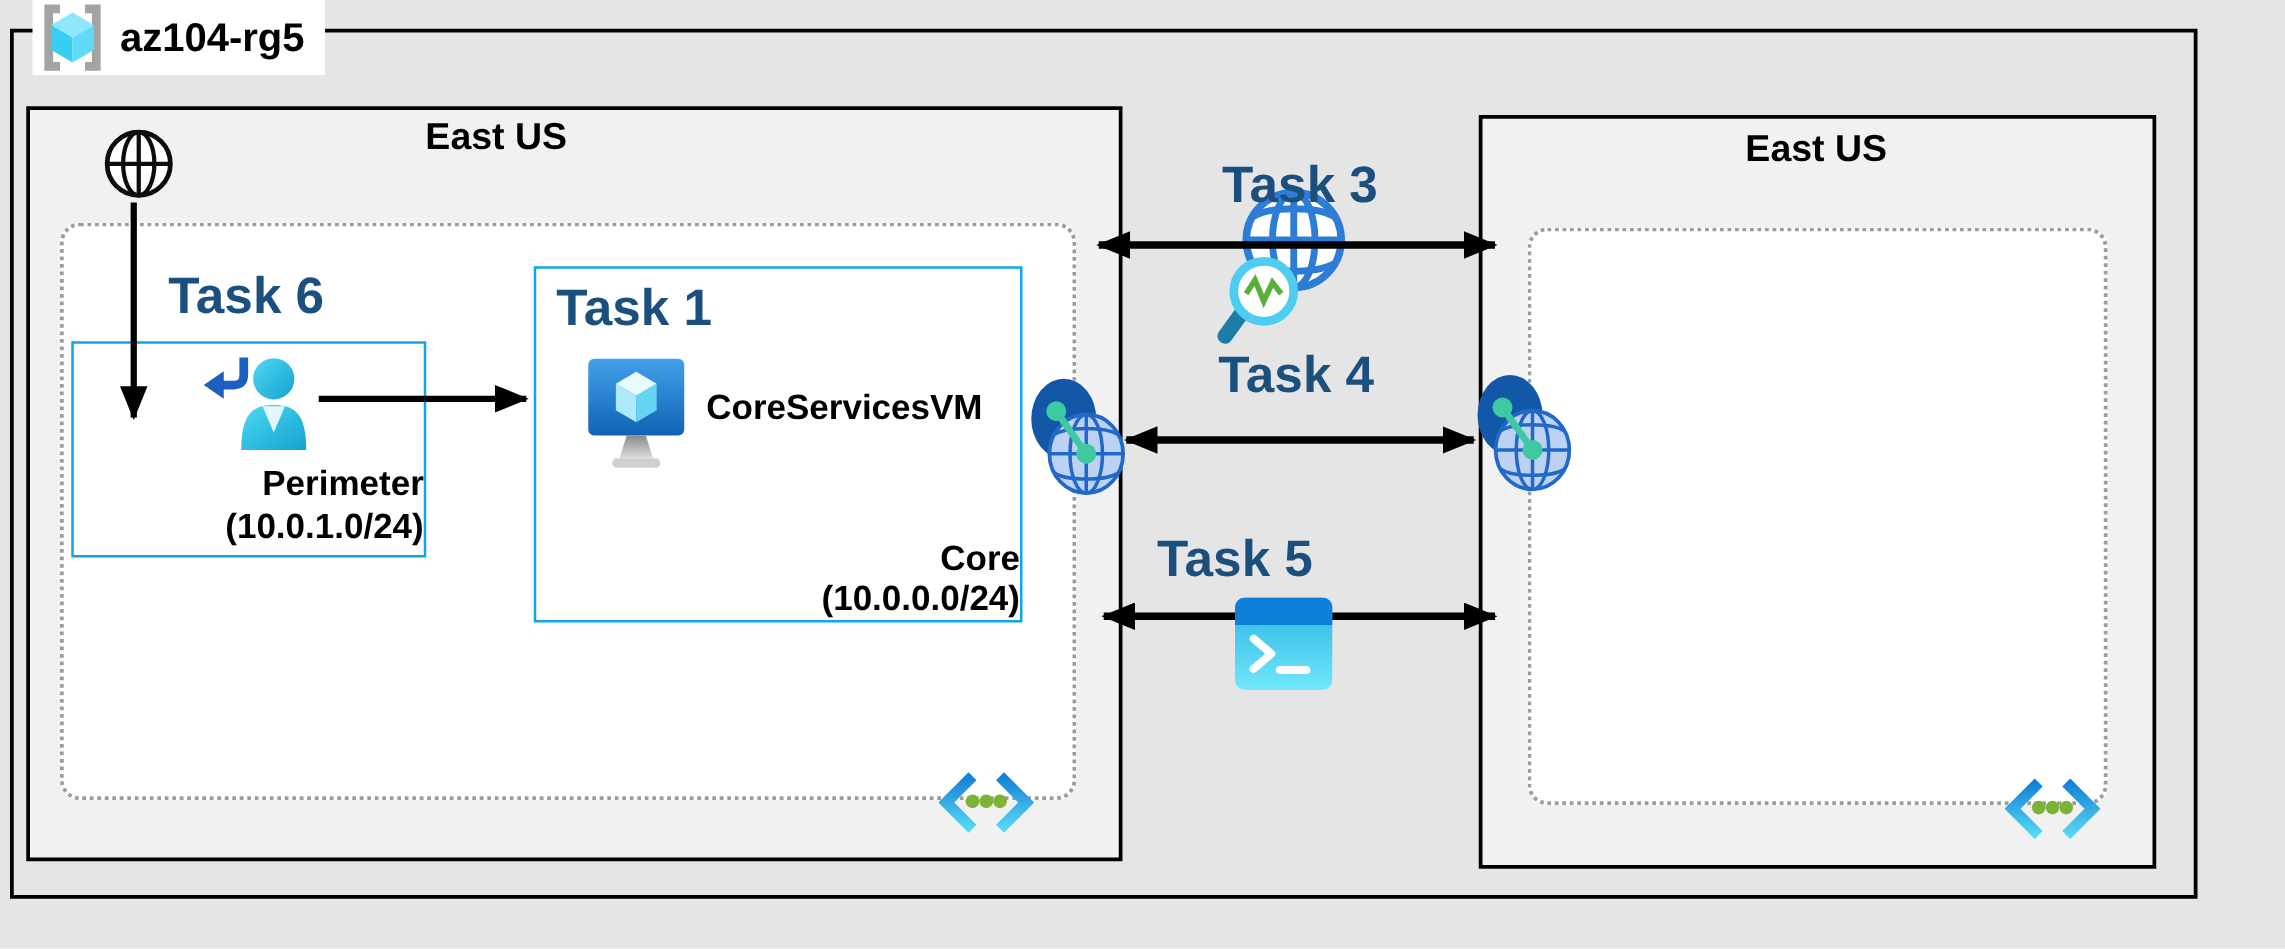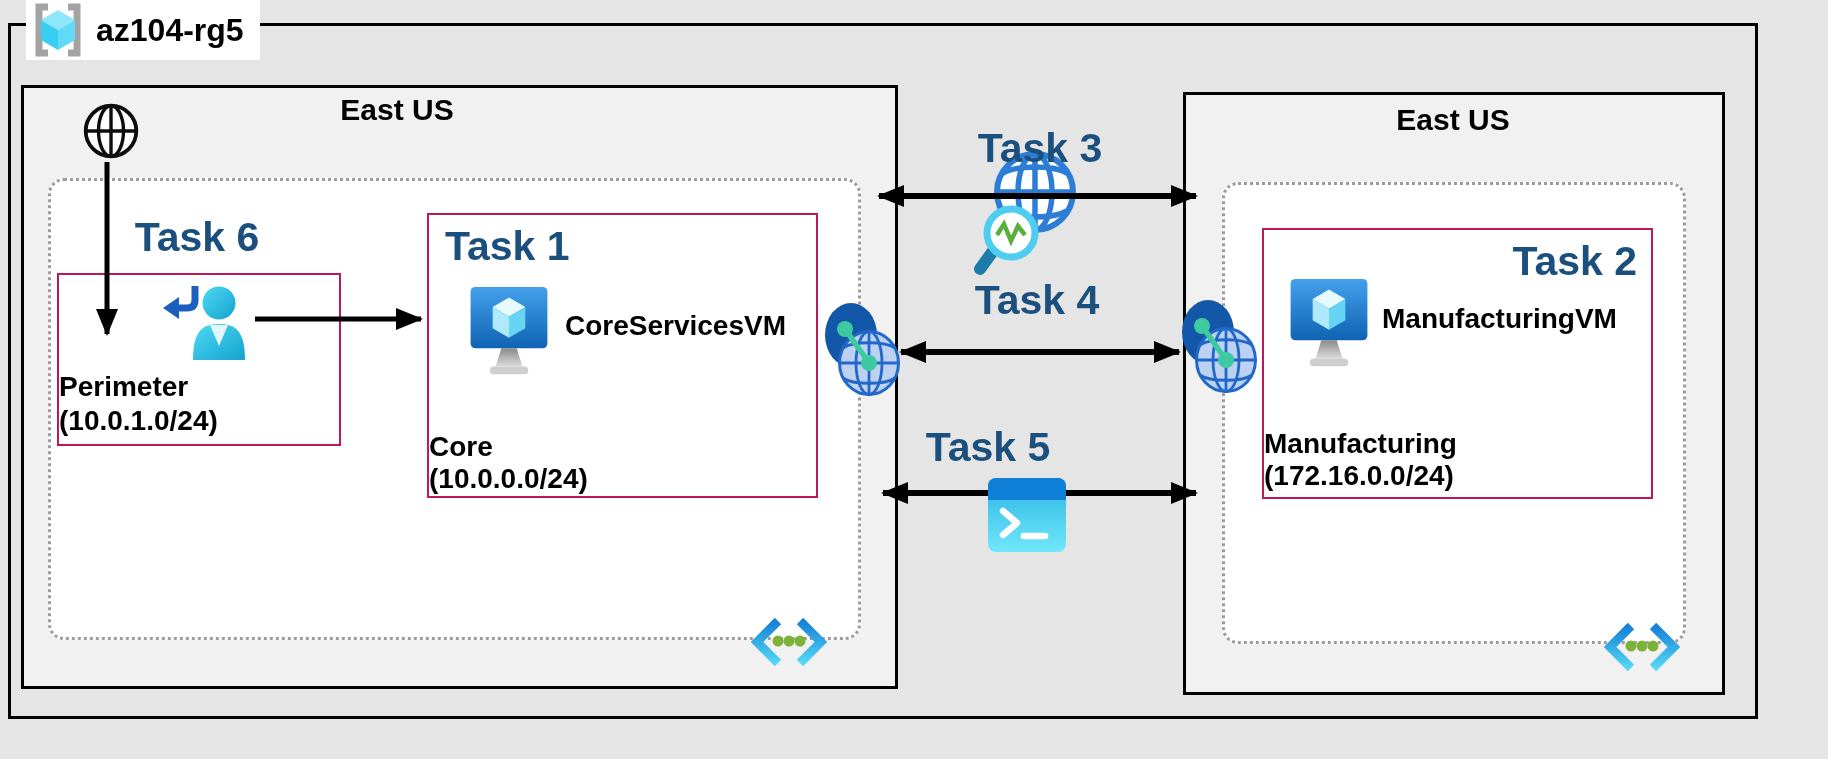--- a/index.html
+++ b/index.html
@@ -9,26 +9,26 @@
   .outer-rg{left:8px;top:23px;width:1750px;height:696px;border:3px solid #000;box-sizing:border-box;}
   .rg-header{left:26px;top:0;height:60px;display:flex;align-items:center;gap:10px;background:#fff;padding:0 16px 0 4px;z-index:6;}
   .rg-title{font-size:32px;}
   .region{background:#f1f1f1;border:3px solid #000;box-sizing:border-box;z-index:1;}
   .region-left{left:21px;top:85px;width:877px;height:604px;}
   .region-right{left:1183px;top:92px;width:542px;height:603px;}
   .region-title{font-size:30px;text-align:center;z-index:2;}
   .vnet{background:#fff;border:3px dotted #9c9c9c;border-radius:16px;box-sizing:border-box;z-index:1;}
   .vnet-left{left:48px;top:178px;width:813px;height:462px;}
   .vnet-right{left:1222px;top:182px;width:464px;height:462px;}
-  .subnet-box{background:#fff;border:2px solid #be185d;box-sizing:border-box;z-index:2;}
+  .subnet-box{background:#fff;border:2px solid #0ea5e9;box-sizing:border-box;z-index:2;}
   .task-label{font-size:41px;color:#1b4f7e;z-index:4;white-space:nowrap;}
   .center-anchor{transform:translate(-50%,-50%);}
   .name-label{font-size:28px;white-space:nowrap;}
   .cidr-label{font-size:28px;white-space:nowrap;}
-  .txt-center{text-align:left;}
+  .txt-center{text-align:right;}
   .z2{z-index:2;} .z3{z-index:3;} .z4{z-index:4;}
   svg{display:block;}
 </style>
 </head>
 <body>
 
 <div id="canvas">
 
   <svg width="0" height="0" style="position:absolute" aria-hidden="true">
     <defs>
@@ -123,36 +123,20 @@
       </svg>
     </div>
     <div class="abs name-label txt-center" style="left:0;top:216px;width:100%;">Core</div>
     <div class="abs name-label" style="left:136px;top:95px;">CoreServicesVM</div>
     <div class="abs cidr-label txt-center" style="left:0;top:248px;width:100%;">(10.0.0.0/24)</div>
   </div>
 
   <div class="abs name-label center-anchor" style="left:451px;top:572px;">CoreServicesVnet</div>
   <div class="abs cidr-label center-anchor" style="left:451px;top:606px;">(10.0.0.0/16)</div>
 
-  <div class="abs subnet-box" style="left:1262px;top:228px;width:391px;height:271px;">
-    <div class="abs task-label" style="right:14px;top:8px;">Task 2</div>
-    <div class="abs" style="left:23px;top:47px;">
-      <svg width="84" height="96" viewBox="0 0 86 100">
-        <rect x="3" y="2" width="80" height="64" rx="5" fill="url(#vmScr)"></rect>
-        <polygon points="43,13 60,23 43,33 26,23" fill="#e7fbff"></polygon>
-        <polygon points="26,23 43,33 43,55 26,45" fill="#aeeafc"></polygon>
-        <polygon points="60,23 43,33 43,55 60,45" fill="#66d5f3"></polygon>
-        <polygon points="35,66 51,66 57,85 29,85" fill="url(#vmStand)"></polygon>
-        <rect x="23" y="85" width="40" height="8" rx="4" fill="#cfcfcf"></rect>
-      </svg>
-    </div>
-    <div class="abs name-label" style="left:118px;top:73px;">ManufacturingVM</div>
-    <div class="abs name-label txt-center" style="left:0;top:198px;width:100%;">Manufacturing</div>
-    <div class="abs cidr-label txt-center" style="left:0;top:230px;width:100%;">(172.16.0.0/24)</div>
-  </div>
 
   <div class="abs name-label center-anchor" style="left:1454px;top:576px;">ManufacturingVnet</div>
   <div class="abs cidr-label center-anchor" style="left:1454px;top:609px;">(172.16.0.0/16)</div>
 
   <div class="abs task-label center-anchor" style="left:1040px;top:148px;">Task 3</div>
   <div class="abs task-label center-anchor" style="left:1037px;top:300px;text-align:center;">Task 4</div>
   <div class="abs task-label center-anchor" style="left:988px;top:447px;">Task 5</div>
 
   <div class="abs z2" style="left:973px;top:147px;">
     <svg width="120" height="132" viewBox="0 0 120 132">

